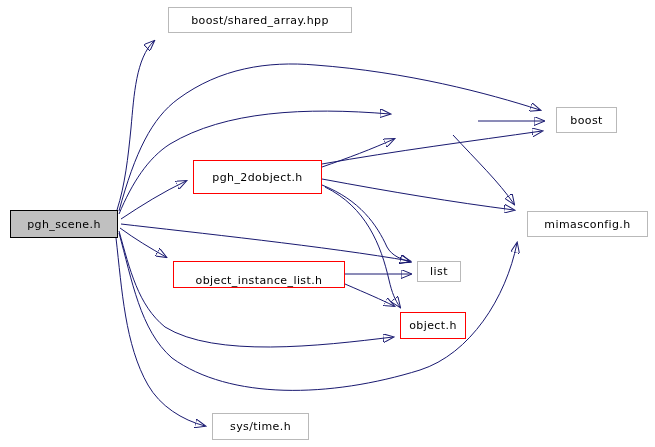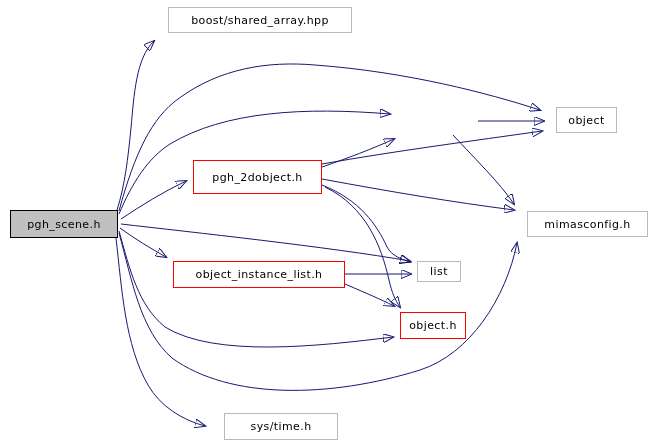--- a/index.html
+++ b/index.html
@@ -43,24 +43,24 @@
   .node.internal { border: 1px solid #ff0000; }
   .node.main     { border: 1px solid #000000; background: #c0c0c0; }
 
   
   #n-boost    { left: 168px; top:   7px; width: 184px; height: 26px; }
   #n-image    { left: 400px; top: 108px; width:  78px; height: 27px; }
   #n-string   { left: 556px; top: 107px; width:  61px; height: 26px; }
   #n-2dobject { left: 193px; top: 160px; width: 129px; height: 34px; }
   #n-scene    { left:  10px; top: 210px; width: 108px; height: 28px; }
   #n-mimas    { left: 527px; top: 211px; width: 121px; height: 26px; align-items: center; }
-  #n-objinst  { left: 173px; top: 261px; width: 172px; height: 27px; }
+  #n-objinst  { left: 173px; top: 261px; width: 172px; height: 27px; align-items: flex-end; }
   #n-list     { left: 417px; top: 261px; width:  44px; height: 21px; }
   #n-object   { left: 400px; top: 312px; width:  66px; height: 27px; }
-  #n-systime  { left: 212px; top: 413px; width:  114px; height: 27px; margin-left: 12px; }
+  #n-systime  { left: 212px; top: 413px; width:  97px; height: 27px; }
 </style>
 </head>
 <body>
 
 <div class="graph-canvas">
 
   <svg class="edges-layer" width="655" height="447" viewBox="0 0 655 447" xmlns="http://www.w3.org/2000/svg">
     <defs>
       <marker id="arrow" markerWidth="12" markerHeight="9" refX="10" refY="4.5" orient="auto" markerUnits="userSpaceOnUse">
         <path d="M0,0 L11,4.5 L0,9 z" fill="#191970" stroke="none"></path>
@@ -93,21 +93,21 @@
   <div class="node" id="n-boost">
     <span>boost/shared_array.hpp</span>
   </div>
 
   <div class="node main" id="n-scene">
     <span>pgh_scene.h</span>
   </div>
 
 
   <div class="node" id="n-string">
-    <span>object</span>
+    <span>boost</span>
   </div>
 
   <div class="node internal" id="n-2dobject">
     <span>pgh_2dobject.h</span>
   </div>
 
   <div class="node" id="n-mimas">
     <span>mimasconfig.h</span>
   </div>
 

